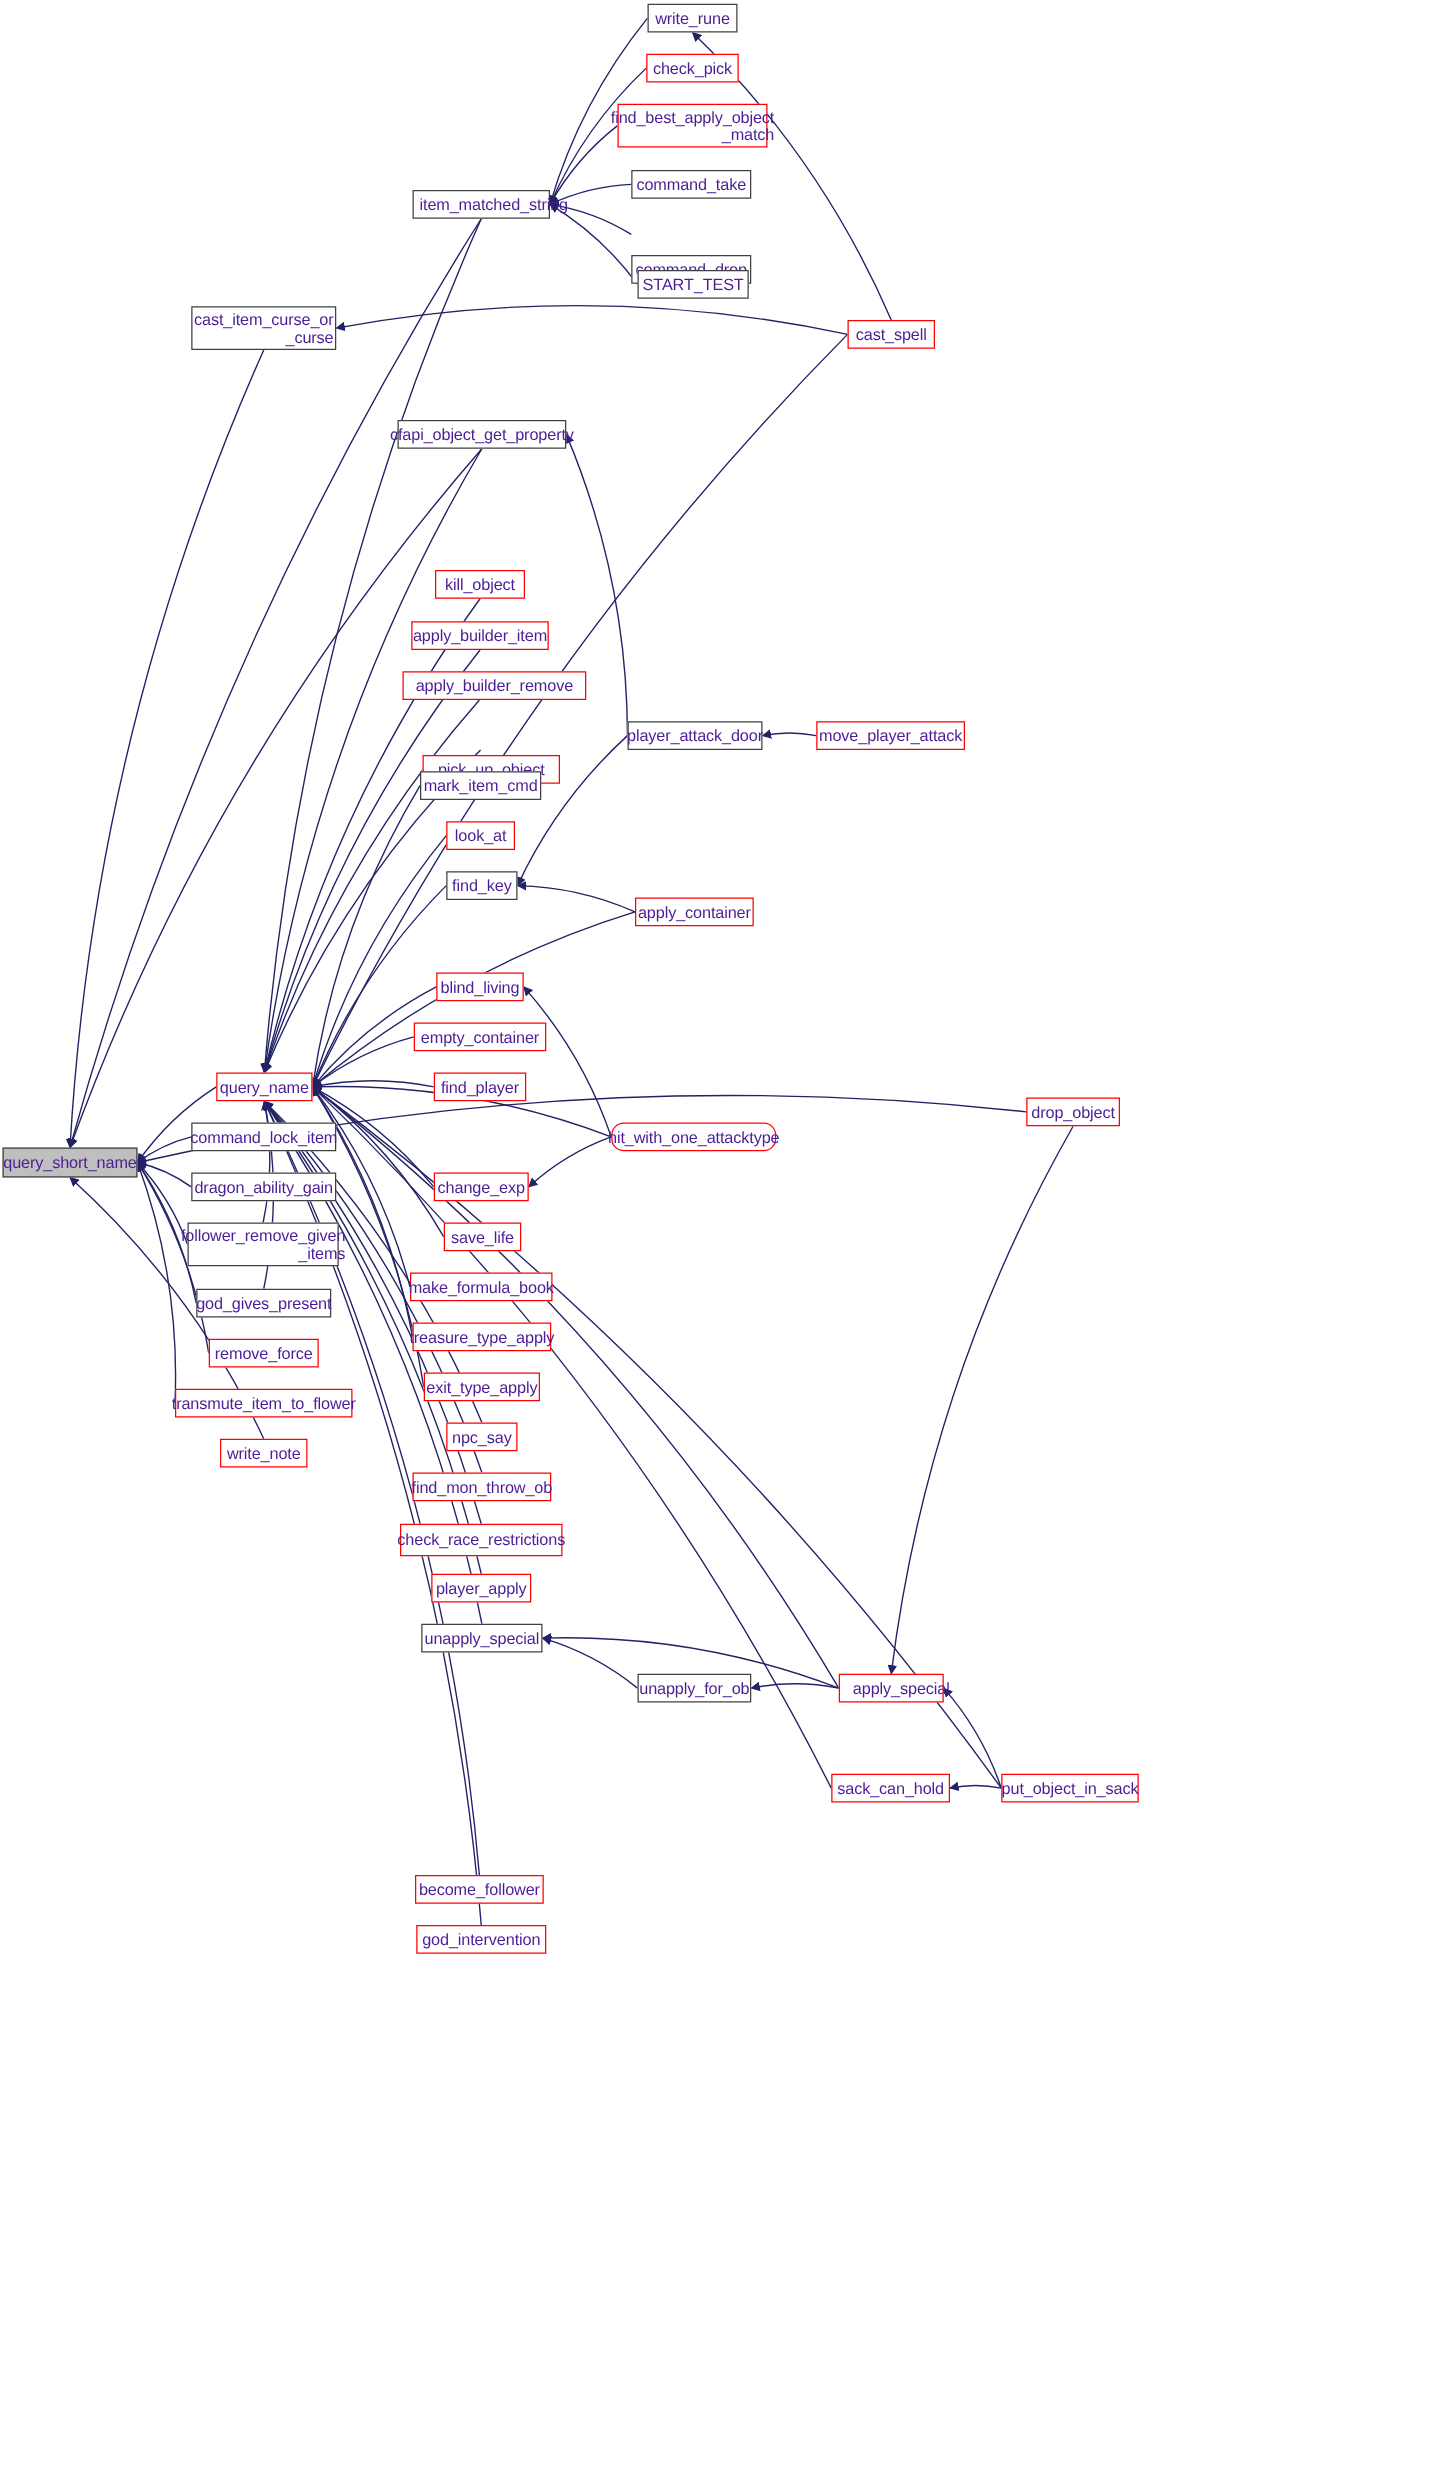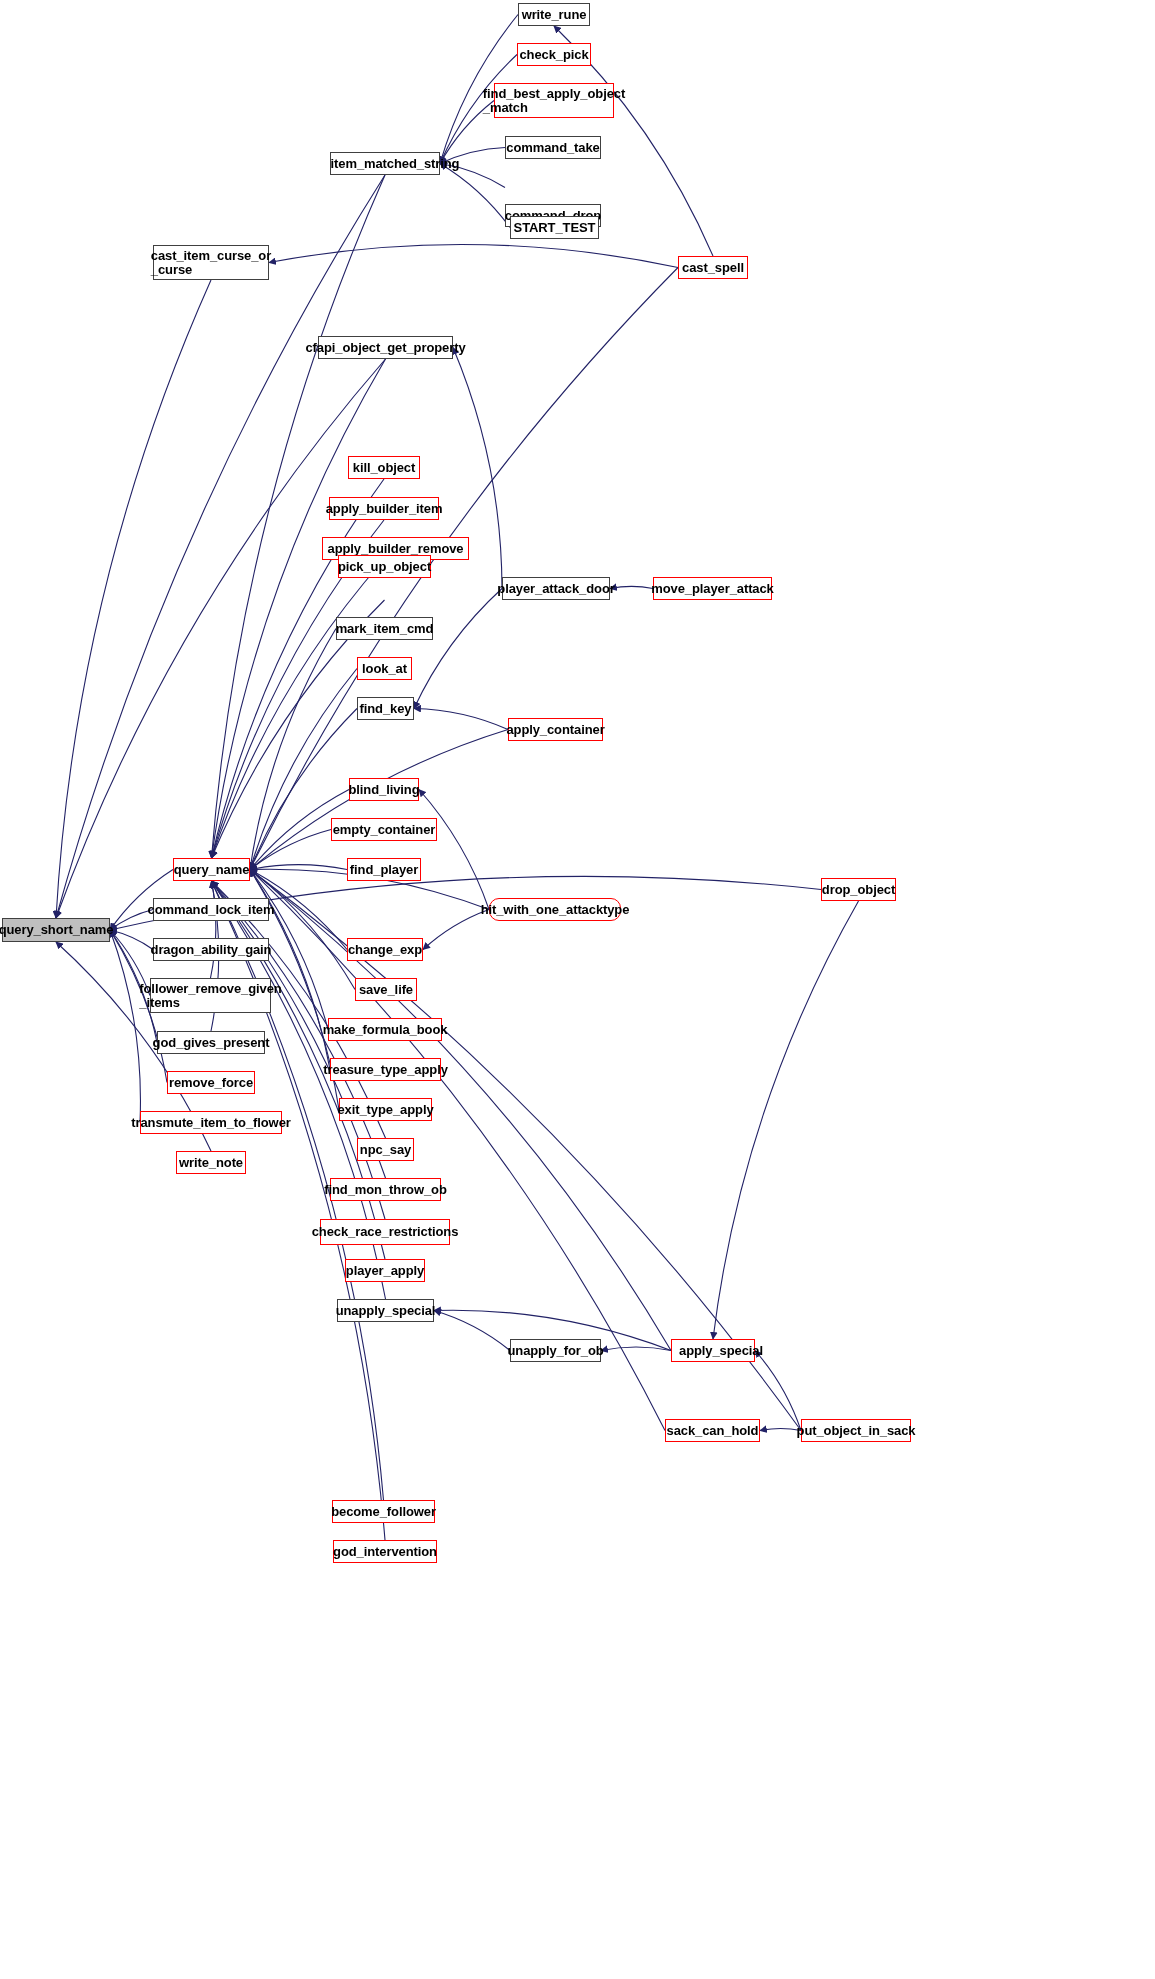--- a/index.html
+++ b/index.html
@@ -24,30 +24,29 @@
     width: 1155px;
     height: 1979px;
     pointer-events: none;
   }
   .node {
     position: absolute;
     box-sizing: border-box;
     display: flex;
     align-items: center;
     justify-content: center;
-    text-align: left;
+    text-align: right;
     background: #ffffff;
     border: 1px solid #000000;
     font-size: 13px;
     line-height: 14px;
-    color: #000000;
+    color: #4c1d95;
     white-space: pre-line;
     letter-spacing: -0.1px;
     z-index: 5;
-    font-weight: bold;
   }
   .node.red {
     border: 1px solid #ff0000;
   }
   .node.root {
     background: #bfbfbf;
     border: 1px solid #404040;
   }
   .node.black {
     border: 1px solid #404040;
@@ -140,21 +139,21 @@
       <div class="node black" style="left: 505px; top: 136px; width: 96px; height: 23px;">command_take</div>
       <div class="node black" style="left: 505px; top: 176px; width: 96px; height: 23px; margin-top: 28px;">command_drop</div>
       <div class="node black" style="left: 510px; top: 216px; width: 89px; height: 23px;">START_TEST</div>
       <div class="node black" style="left: 153px; top: 245px; width: 116px; height: 35px;">cast_item_curse_or
 _curse</div>
       <div class="node red" style="left: 678px; top: 256px; width: 70px; height: 23px;">cast_spell</div>
       <div class="node black" style="left: 318px; top: 336px; width: 135px; height: 23px;">cfapi_object_get_property</div>
       <div class="node red" style="left: 348px; top: 456px; width: 72px; height: 23px;">kill_object</div>
       <div class="node red" style="left: 329px; top: 497px; width: 110px; height: 23px;">apply_builder_item</div>
       <div class="node red" style="left: 322px; top: 537px; width: 147px; height: 23px;">apply_builder_remove</div>
-      <div class="node red" style="left: 338px; top: 555px; width: 93px; height: 23px;">pick_up_object</div>
+      <div class="node red" style="left: 338px; top: 604px; width: 110px; height: 23px;">pick_up_object</div>
       <div class="node black" style="left: 336px; top: 617px; width: 97px; height: 23px;">mark_item_cmd</div>
       <div class="node red" style="left: 357px; top: 657px; width: 55px; height: 23px;">look_at</div>
       <div class="node black" style="left: 357px; top: 697px; width: 57px; height: 23px;">find_key</div>
       <div class="node black" style="left: 502px; top: 577px; width: 108px; height: 23px;">player_attack_door</div>
       <div class="node red" style="left: 653px; top: 577px; width: 119px; height: 23px;">move_player_attack</div>
       <div class="node red" style="left: 508px; top: 718px; width: 95px; height: 23px;">apply_container</div>
       <div class="node red" style="left: 349px; top: 778px; width: 70px; height: 23px;">blind_living</div>
       <div class="node red" style="left: 331px; top: 818px; width: 106px; height: 23px;">empty_container</div>
       <div class="node red" style="left: 347px; top: 858px; width: 74px; height: 23px;">find_player</div>
       <div class="node red" style="left: 173px; top: 858px; width: 77px; height: 23px;">query_name</div>

